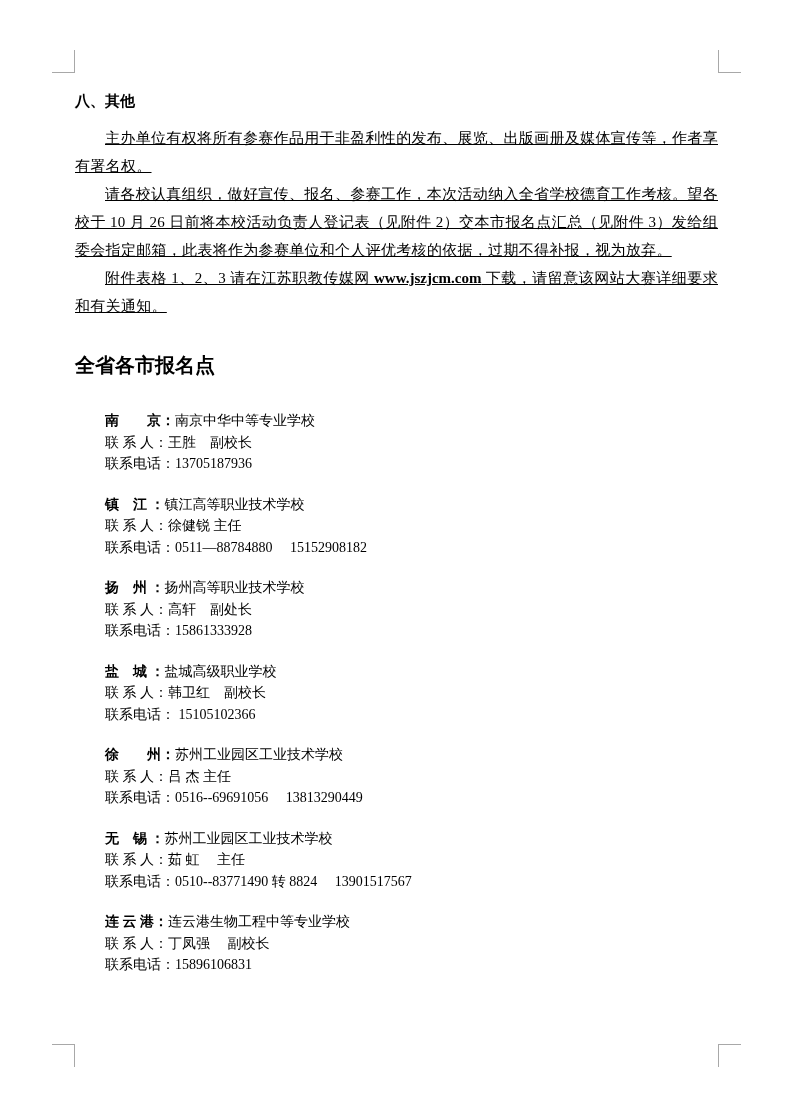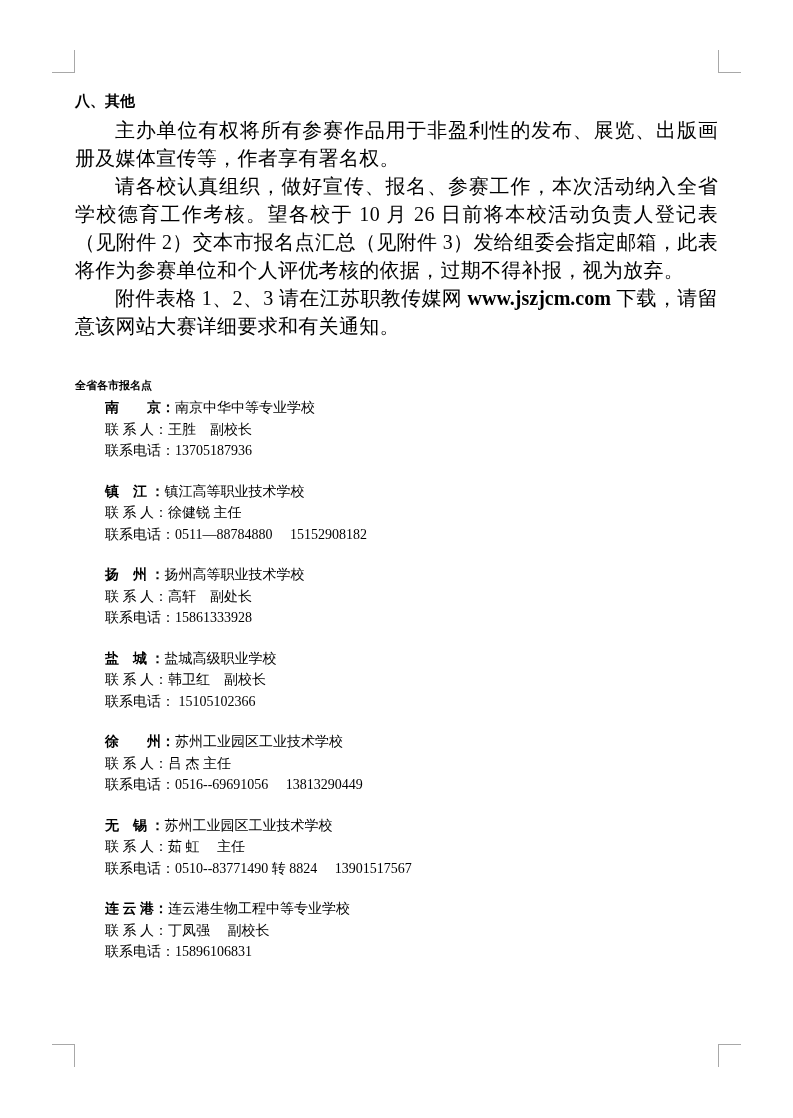--- a/index.html
+++ b/index.html
@@ -31,42 +31,43 @@
   .content {
     position: absolute;
     left: 75px;
     top: 90px;
     width: 643px;
   }
   .section-heading {
     font-size: 15px;
     font-weight: bold;
     line-height: 22px;
-    margin: 0 0 4px 0;
+    margin: 0 0 12px 0;
   }
   p.body {
-    font-size: 20px;
+    font-size: 15px;
     line-height: 28px;
     margin: 0;
     text-align: justify;
     text-indent: 2em;
     letter-spacing: 0.3px;
+    text-decoration: underline;
   }
   .website-url {
     font-weight: bold;
     letter-spacing: 0;
   }
   .reg-heading {
-    font-size: 11px;
+    font-size: 20px;
     font-weight: bold;
     line-height: 22px;
     margin: 34px 0 0 0;
   }
   .entries {
-    margin-top: 1px;
+    margin-top: 34px;
     padding-left: 30px;
   }
   .entry {
     font-size: 14px;
     line-height: 21.5px;
     margin-bottom: 19px;
   }
   .entry:last-child { margin-bottom: 0; }
   .entry-line { white-space: pre-wrap; }
   .entry-city {

